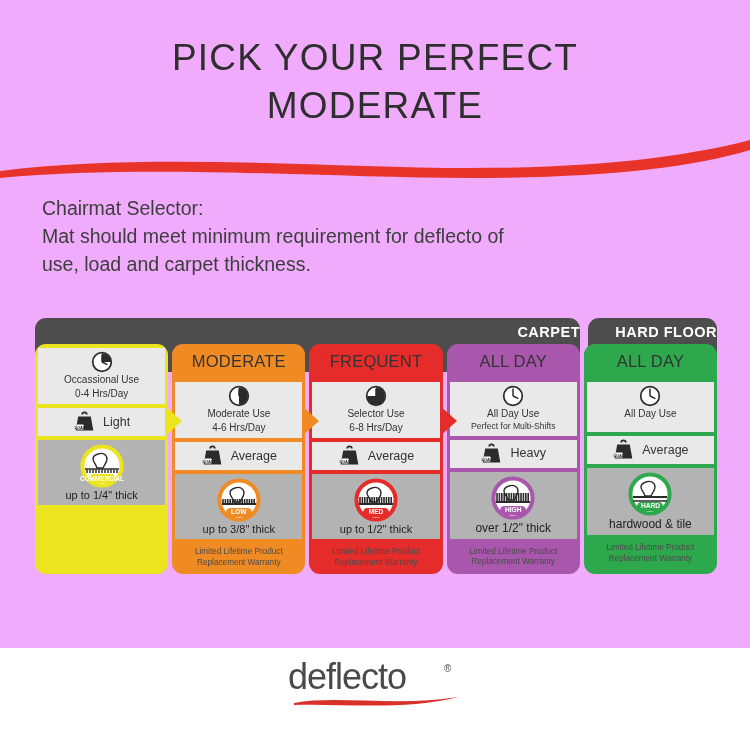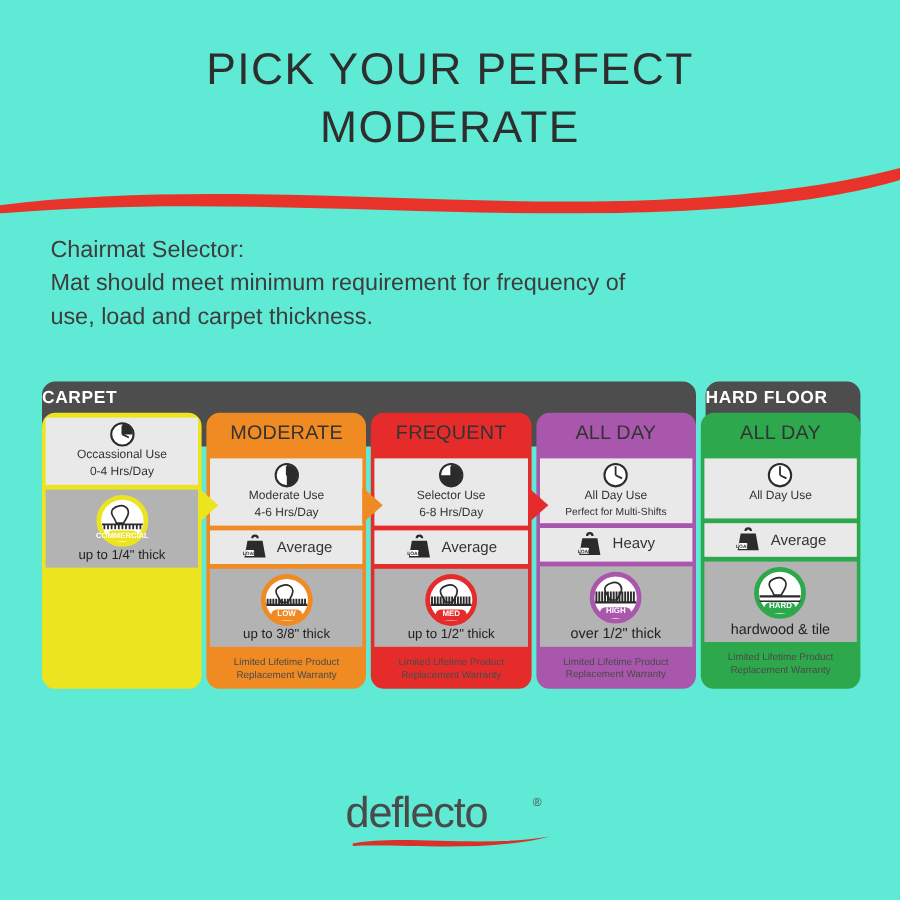--- a/index.html
+++ b/index.html
@@ -3,21 +3,21 @@
 <meta charset="utf-8">
 <style>
   * { box-sizing: border-box; margin: 0; padding: 0; }
   html, body {
     width: 750px; height: 750px;
     background: #ffffff;
     font-family: "Liberation Sans", sans-serif;
     color: #3a3a3a;
     overflow: hidden;
   }
-  .page { position: relative; width: 750px; height: 750px; background: #5eead4; }
+  .page { position: relative; width: 750px; height: 648px; background: #f0abfc; }
 
   
   .title-block { padding-top: 34px; text-align: center; }
   .title-line {
     font-size: 37px;
     letter-spacing: 1.2px;
     color: #2e2e2e;
     font-weight: 400;
     line-height: 48px;
   }
@@ -43,21 +43,21 @@
   }
   .group-band {
     position: absolute;
     top: 0;
     background: #4d4d4d;
     border-radius: 11px;
     color: #fff;
     font-size: 14.5px;
     font-weight: bold;
     letter-spacing: .5px;
-    text-align: left;
+    text-align: right;
     padding-top: 6px;
     height: 54px;
   }
   .band-carpet { left: 0; width: 545px; }
   .band-hard   { left: 553px; width: 129px; }
 
   .cols {
     position: absolute;
     top: 26px;
     left: 0;
@@ -159,21 +159,21 @@
   </div>
 
   <div class="swoosh-wrap">
     <svg class="swoosh" viewBox="0 0 750 40" preserveAspectRatio="none">
       <path d="M0,33 C150,14 330,30 470,30 C600,30 690,18 750,2 L750,12 C690,30 600,40 470,40 C330,40 150,26 0,40 Z" fill="#E8332A"></path>
     </svg>
   </div>
 
   <div class="intro">
     <div>Chairmat Selector:</div>
-    <div>Mat should meet minimum requirement for frequency of</div>
+    <div>Mat should meet minimum requirement for deflecto of</div>
     <div>use, load and carpet thickness.</div>
   </div>
 
   <div class="selector">
 
     <div class="group-band band-carpet">
       <span>CARPET</span>
     </div>
     <div class="group-band band-hard">
       <span>HARD FLOOR</span>
@@ -184,20 +184,29 @@
           <div class="col-body">
             <div class="cell cell-use">
               <div><svg class="ico" width="22" height="22" viewBox="0 0 22 22">
                   <circle cx="11" cy="11" r="9.3" fill="#fff" stroke="#2b2b2b" stroke-width="1.7"></circle>
                   <path d="M11,11 L11,2.2 A8.8,8.8 0 0 1 19.8,11 Z" fill="#2b2b2b"></path>
                   <line x1="11" y1="11" x2="11" y2="3.6" stroke="#2b2b2b" stroke-width="1.5"></line>
                   <line x1="11" y1="11" x2="16.4" y2="13.6" stroke="#2b2b2b" stroke-width="1.5"></line>
                 </svg></div>
               <div class="use-text">Occassional Use</div>
               <div class="use-text">0-4 Hrs/Day</div>
+            </div>
+            <div class="cell cell-load">
+              <span><svg class="ico" width="23" height="21" viewBox="0 0 23 21">
+                  <path d="M8.3,3.6 a3.2,3.2 0 0 1 6.4,0 l-1.9,0 a1.3,1.3 0 0 0 -2.6,0 Z" fill="#2b2b2b"></path>
+                  <path d="M5.2,5.6 L17.8,5.6 L20.3,19.6 L2.7,19.6 Z" fill="#2b2b2b"></path>
+                  <rect x="3.6" y="13.4" width="7.2" height="5" rx="1" fill="#ffffff"></rect>
+                  <text x="7.2" y="17.6" font-family="Liberation Sans, sans-serif" font-size="4.1" font-weight="bold" text-anchor="middle" fill="#2b2b2b">LOAD</text>
+                </svg></span>
+              <span>Light</span>
             </div>
             <div class="cell cell-thick" style="position:relative"><div style="position:relative;display:inline-block"><svg class="ico" width="44" height="44" viewBox="0 0 44 44">
                   <circle cx="22" cy="22" r="19.6" fill="#ffffff" stroke="#ECE41F" stroke-width="4"></circle>
                   <path d="M18,10 c5,-2 9,1 9,5 c0,4 -3,6 -4,9 l-6,0 c-1,-4 -4,-6 -4,-9 c0,-3 2,-4 5,-5 Z" fill="#ffffff" stroke="#2b2b2b" stroke-width="1.4"></path>
                   <g stroke="#2b2b2b" stroke-width="1.5">
                     <line x1="7" y1="25.5" x2="7" y2="29"></line>
                     <line x1="10" y1="25.5" x2="10" y2="29"></line>
                     <line x1="13" y1="25.5" x2="13" y2="29"></line>
                     <line x1="16" y1="25.5" x2="16" y2="29"></line>
                     <line x1="19" y1="25.5" x2="19" y2="29"></line>

